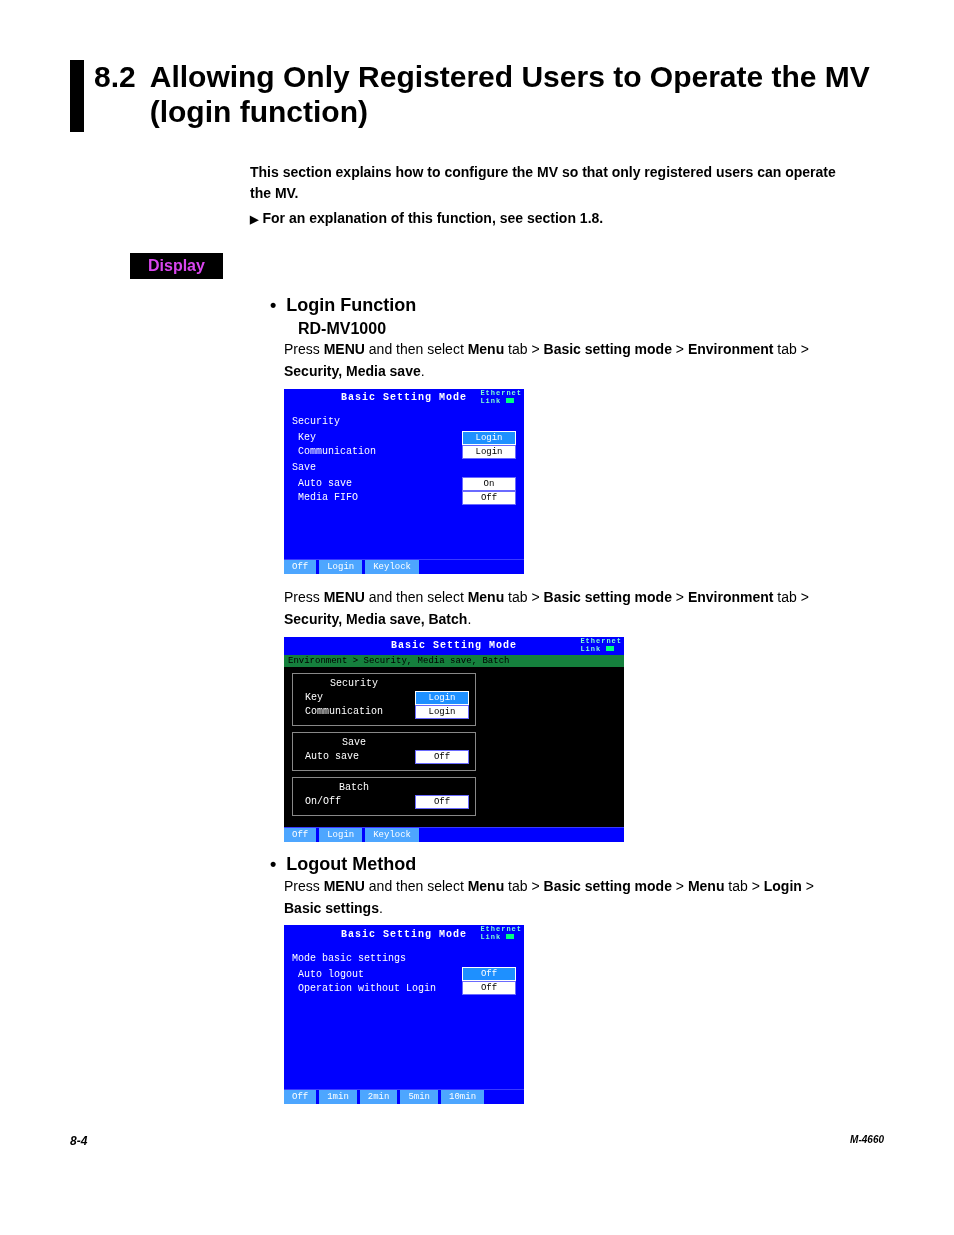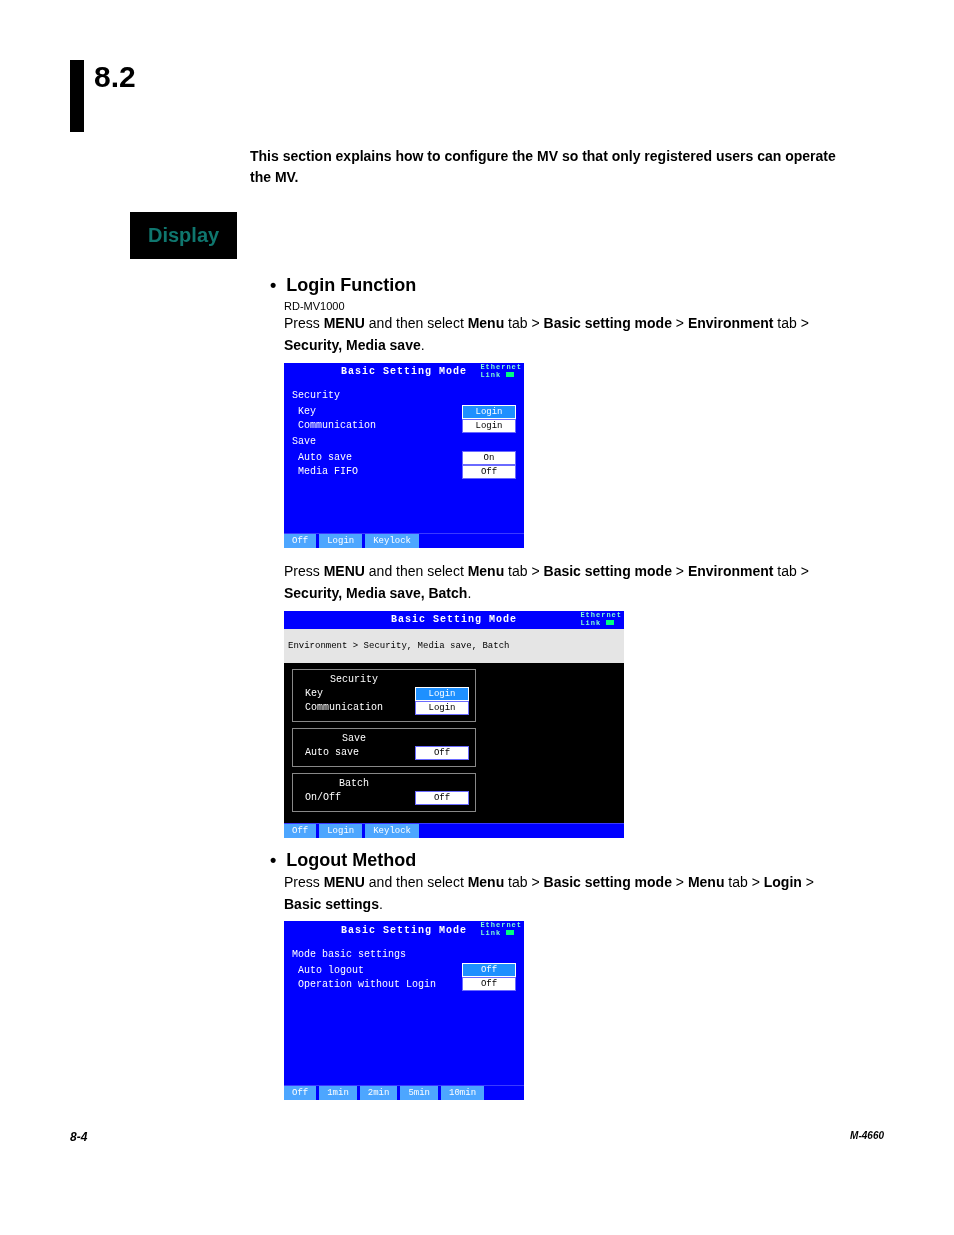--- a/index.html
+++ b/index.html
@@ -5,42 +5,42 @@
   body {
     font-family: Arial, Helvetica, sans-serif;
     font-size: 13px;
     color: #000;
     background: #fff;
     margin: 0;
     padding: 60px 70px 40px 70px;
     width: 954px;
     box-sizing: border-box;
   }
-  .title-block { display: flex; align-items: flex-start; margin-bottom: 14px; }
+  .title-block { display: flex; align-items: flex-start; margin-bottom: 30px; }
   .title-bar { width: 14px; height: 72px; background: #000; margin-right: 10px; flex-shrink:0;}
   .title-num { font-size: 30px; font-weight: bold; margin-right: 14px; line-height:1.1;}
   .title-text { font-size: 30px; font-weight: bold; line-height: 1.15; }
   .indent1 { margin-left: 180px; margin-right: 30px; }
   .indent2 { margin-left: 200px; margin-right: 30px; }
   .para { font-size: 14px; line-height: 1.5; margin-bottom: 4px; font-weight: bold;}
   .arrow-line::before { content: "\25B6"; font-size: 11px; margin-right:4px;}
   .display-badge {
     display: inline-block;
     background: #000;
-    color: #0f766e;
+    color: #d946ef;
     font-weight: bold;
-    padding: 12px 18px;
-    font-size: 20px;
+    padding: 4px 18px;
+    font-size: 16px;
     margin-top: 20px;
     margin-bottom: 10px;
     margin-left: 60px;
   }
   .bullet-head { font-size: 18px; font-weight: bold; margin-top: 6px; }
   .bullet-head::before { content: "\2022\00a0\00a0"; }
-  .model-head { font-size: 11px; font-weight: normal; margin-top: 4px; margin-left: 14px; }
+  .model-head { font-size: 16px; font-weight: bold; margin-top: 4px; margin-left: 28px; }
   .instr { font-size: 14px; line-height: 1.6; margin-left: 14px; margin-bottom: 6px;}
   .instr b { font-weight: bold; }
 
   
   .shot {
     margin-left: 14px;
     margin-bottom: 12px;
     font-family: "Courier New", monospace;
     font-size: 10px;
     color: #fff;
@@ -58,21 +58,21 @@
     font-weight: bold;
     letter-spacing: 1px;
   }
   .shot-header .eth {
     position: absolute; right: 2px; top: 0;
     font-size: 7px; line-height: 8px; text-align: left;
     color: #7fffd4;
   }
   .shot-header .eth .dot { display:inline-block; width:8px; height:5px; background:#00ff7f; }
   .shot-bread {
-    background: #e5e5e5; color: #000; font-size: 9px; padding: 12px 4px;
+    background: #15803d; color: #000; font-size: 9px; padding: 1px 4px;
   }
   .shot-body {
     background: #0000ff;
     padding: 6px 8px 4px 8px;
     min-height: 110px;
   }
   .shot-body.tall { min-height: 150px; }
   .shot-body.black { background: #000; }
   .shot-row { display: flex; align-items: center; height: 14px; }
   .shot-label { flex: 1; padding-left: 6px; }
@@ -111,24 +111,26 @@
 </style>
 </head>
 <body>
 
 
 
 
 <div class="title-block">
   <div class="title-bar"></div>
   <div class="title-num">8.2</div>
+  <div class="title-text">Allowing Only Registered Users to Operate the MV (login function)</div>
 </div>
 
 <div class="indent1">
   <div class="para">This section explains how to configure the MV so that only registered users can operate the MV.</div>
+  <div class="para arrow-line">For an explanation of this function, see section 1.8.</div>
 </div>
 
 <div class="display-badge">Display</div>
 
 <div class="indent2">
 
   <div class="bullet-head">Login Function</div>
   <div class="model-head">RD-MV1000</div>
   <div class="instr">
     <span>Press </span><b>MENU</b><span> and then select </span><b>Menu</b><span> tab &gt; </span><b>Basic setting mode</b><span> &gt; </span><b>Environment</b><span> tab &gt; </span><b>Security, Media save</b><span>.</span>

